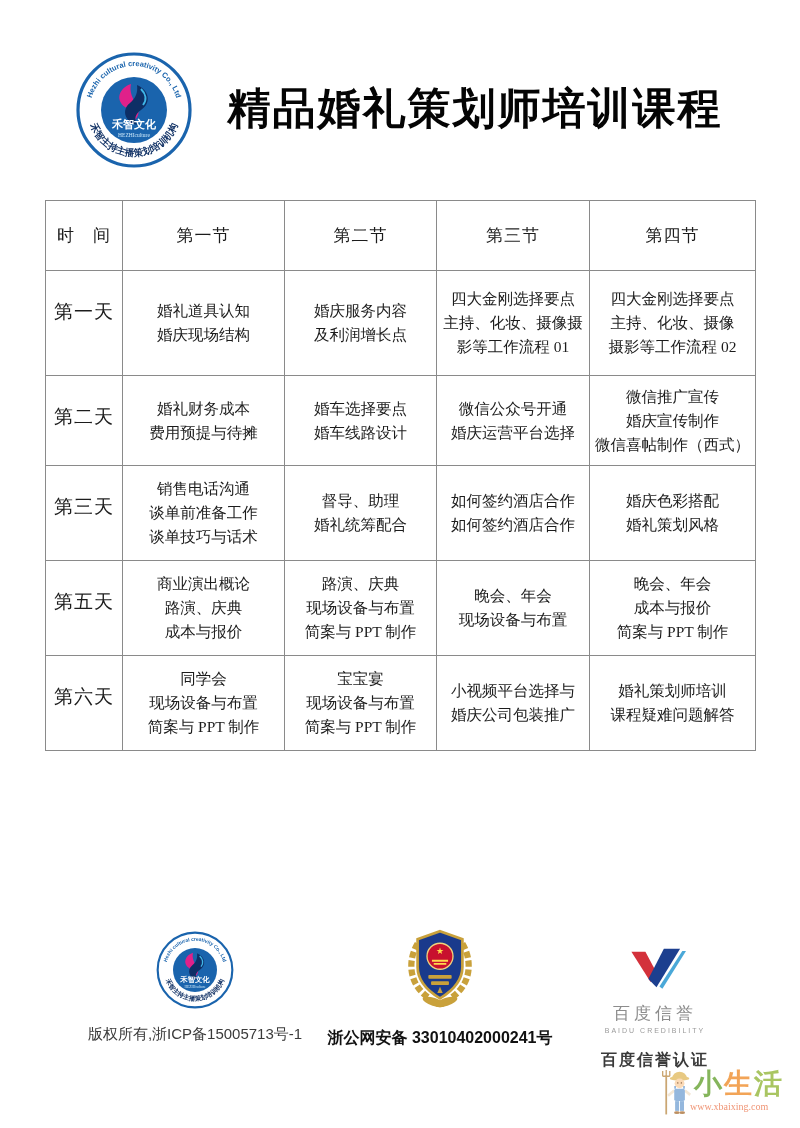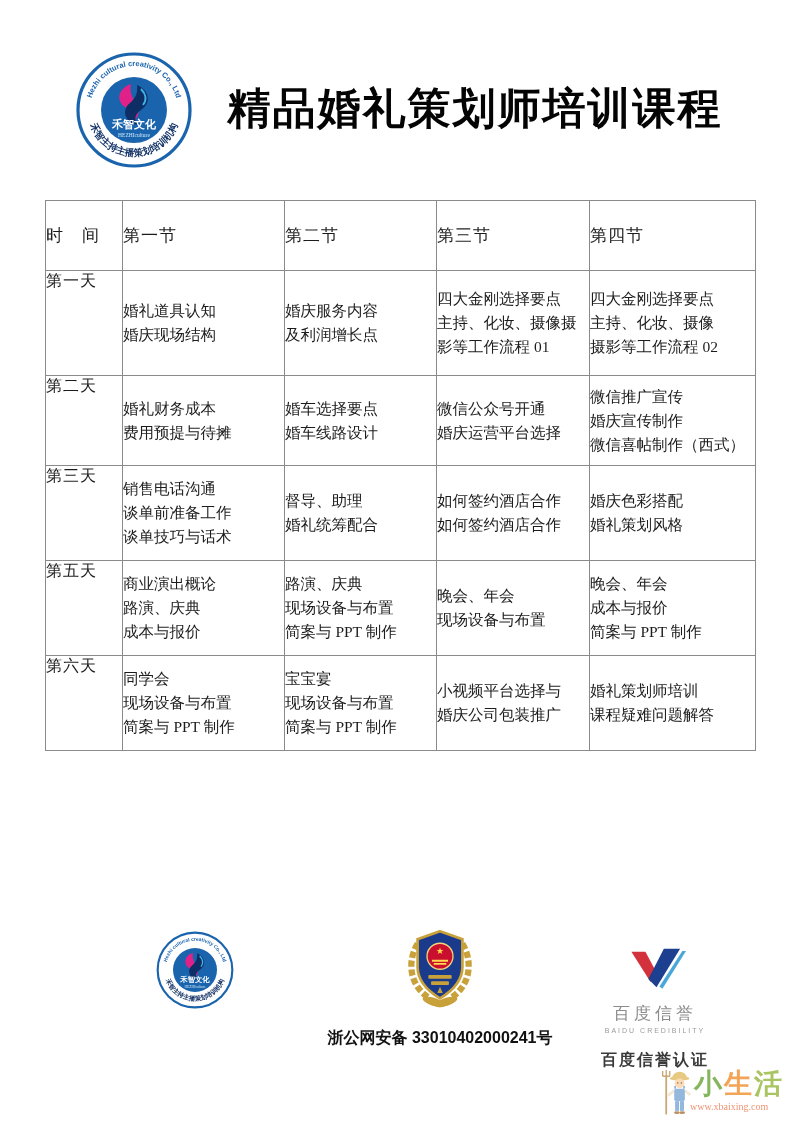--- a/index.html
+++ b/index.html
@@ -7,25 +7,25 @@
   body{position:relative;overflow:hidden;font-family:"Liberation Serif","DejaVu Serif",serif;color:#1c1c1c}
   .page{position:absolute;inset:0;background:#fff}
 
   
   .logo-large{position:absolute;left:74px;top:50px;width:120px;height:120px}
   .page-title{position:absolute;left:190px;top:80px;width:570px;text-align:center;
     font-size:43px;font-weight:bold;letter-spacing:2px;color:#040404;white-space:nowrap}
 
   
   table.course{position:absolute;left:45px;top:200px;width:710px;border-collapse:collapse;table-layout:fixed}
-  table.course th,table.course td{border:1px solid #8a8a8a;text-align:left;overflow:hidden}
+  table.course th,table.course td{border:1px solid #8a8a8a;text-align:center;overflow:hidden}
   table.course th{font-size:17px;font-weight:normal;height:70px;vertical-align:middle;letter-spacing:1px}
   table.course td{font-size:15.5px;vertical-align:middle}
   table.course td .ln{line-height:24px}
-  table.course td.day{font-size:16px;vertical-align:top;letter-spacing:1px}
+  table.course td.day{font-size:19px;vertical-align:top;padding-top:28px;letter-spacing:1px}
   table.course tbody tr:nth-child(1){height:105px}
   table.course tbody tr:nth-child(2){height:90px}
   table.course tbody tr:nth-child(3){height:95px}
   table.course tbody tr:nth-child(4){height:95px}
   table.course tbody tr:nth-child(5){height:95px}
   table.course tbody tr:nth-child(6){height:105px}
 
   
   .f-left{position:absolute;left:85px;top:930px;width:220px;text-align:center}
   .f-left .logo-slot{position:relative;width:80px;height:80px;margin:0 auto}
@@ -209,20 +209,21 @@
     </defs>
     <text font-size="7.5" font-family="Liberation Sans, DejaVu Sans, sans-serif" style="fill:var(--logo-blue)" font-weight="bold">
       <textPath href="#lg1top" startOffset="50%" text-anchor="middle">Hezhi cultural creativity Co., Ltd</textPath>
     </text>
     <text font-size="9.5" font-weight="bold" style="fill:var(--logo-navy)">
       <textPath href="#lg1bot" startOffset="50%" text-anchor="middle">禾智主持主播策划培训机构</textPath>
     </text>
     <text x="60" y="78" text-anchor="middle" font-size="11" fill="#ffffff" font-weight="bold">禾智文化</text>
     <text x="60" y="87" text-anchor="middle" font-size="5.5" fill="#cde9fa">HEZHIculture</text>
   </svg></div>
+    <div class="icp">版权所有,浙ICP备15005713号-1</div>
   </div>
 
   <div class="f-center">
     <svg width="74" height="86" viewBox="0 0 80 96">
       <path d="M15,22 C3,42 6,68 27,82" style="stroke:var(--police-gold)" stroke-width="7" stroke-dasharray="7,3" fill="none"></path>
       <path d="M65,22 C77,42 74,68 53,82" style="stroke:var(--police-gold)" stroke-width="7" stroke-dasharray="7,3" fill="none"></path>
       <ellipse cx="33" cy="87" rx="13" ry="4.5" transform="rotate(18 33 87)" style="fill:var(--police-gold)"></ellipse>
       <ellipse cx="47" cy="87" rx="13" ry="4.5" transform="rotate(-18 47 87)" style="fill:var(--police-gold)"></ellipse>
       <path d="M40,8 L65,17 L65,48 C65,63 55,74 40,83 C25,74 15,63 15,48 L15,17 Z" style="fill:var(--police-shield);stroke:var(--police-gold)" stroke-width="3"></path>
       <circle cx="40" cy="36" r="14.5" style="fill:var(--police-red)" stroke="#f2d27c" stroke-width="1.5"></circle>

